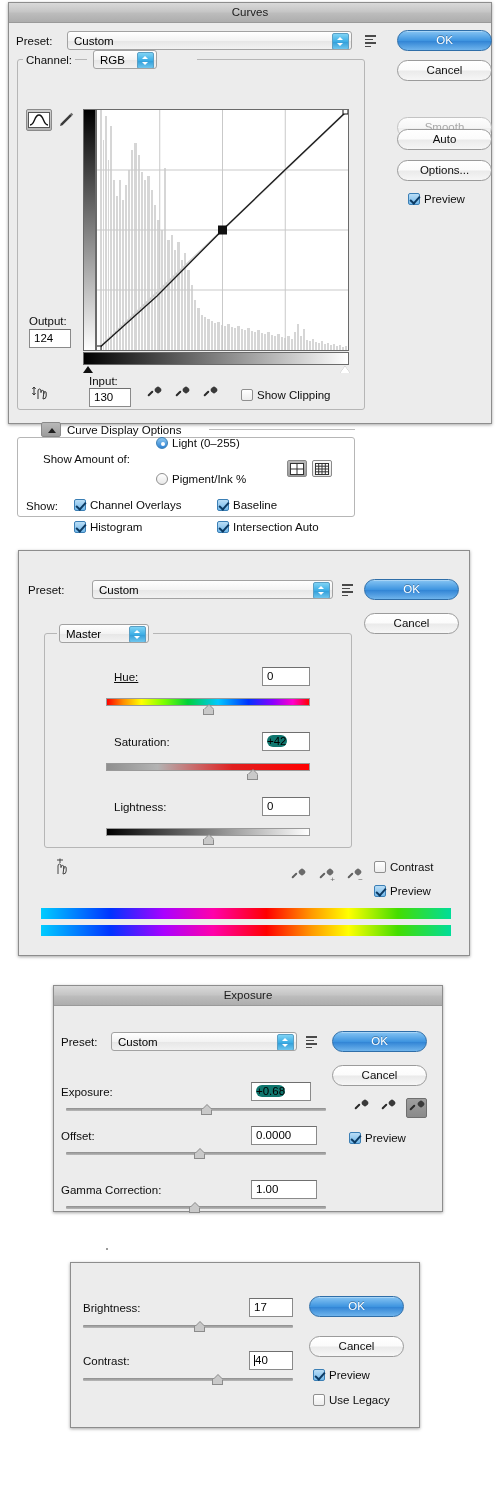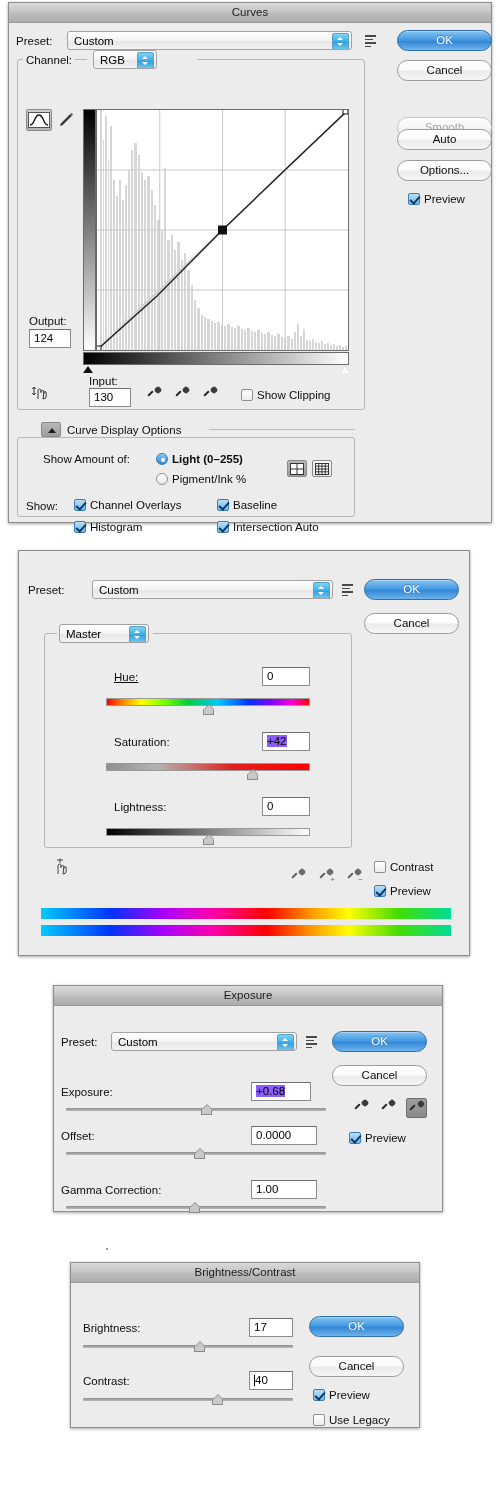--- a/index.html
+++ b/index.html
@@ -35,21 +35,21 @@
     border:1px solid #9b9b9b;text-align:center;line-height:19px;font-size:11.5px;color:#0d0d0d;
     background:linear-gradient(to bottom,#ffffff 0%,#fbfbfb 48%,#eaeaea 52%,#f6f6f6 100%);}
   .btn.primary{color:#fff;border-color:#2f6ea8;
     background:linear-gradient(to bottom,#bde0fa 0%,#7bbdf0 8%,#3f95e0 50%,#2e82d4 51%,#6fb4ec 100%);
     text-shadow:0 -1px 0 rgba(0,0,0,.30);}
   .btn.disabled{color:#a8a8a8;border-color:#c3c3c3;
     background:linear-gradient(to bottom,#fdfdfd 0%,#f6f6f6 50%,#efefef 51%,#f8f8f8 100%);margin-top:22px;}
 
   .field{position:absolute;box-sizing:border-box;height:19px;background:#fff;border:1px solid #8a8a8a;
     border-top-color:#6f6f6f;font-size:11.5px;line-height:17px;padding-left:4px;color:#000;overflow:hidden;}
-  .field .sel{background:#8b5cf6;}
+  .field .sel{background:#0f766e;border-radius:6px;}
   .field .caret{display:inline-block;width:1px;height:11px;background:#000;
     vertical-align:-2px;margin-right:0px;}
 
   .check{position:absolute;font-size:11.5px;white-space:nowrap;color:#0d0d0d;line-height:13px;}
   .box{display:inline-block;width:12px;height:12px;box-sizing:border-box;border:1px solid #8f8f8f;
     border-radius:2px;background:linear-gradient(to bottom,#ffffff,#ededed);vertical-align:-2px;margin-right:4px;position:relative;}
   .box.on{border-color:#3b7fb5;background:linear-gradient(to bottom,#b9ddf6,#74b9ea);}
   .box.on:after{content:"";position:absolute;left:3px;top:0px;width:4px;height:8px;
     border:solid #0c3a63;border-width:0 2px 2px 0;transform:rotate(42deg);}
 
@@ -101,21 +101,21 @@
   .gridbtn.unsel{background:linear-gradient(to bottom,#fafafa,#e6e6e6);}
 
   
   .hueband{position:absolute;border:1px solid #9a9a9a;box-sizing:border-box;}
   .curvetool{position:absolute;box-sizing:border-box;border:1px solid #8a8a8a;border-radius:2px;
     background:linear-gradient(to bottom,#cfcfcf,#b4b4b4);}
 </style>
 </head>
 <body>
 
-<div class="dialog" style="left:8px;top:2px;width:484px;height:521px;">
+<div class="dialog" style="left:8px;top:2px;width:484px;height:422px;">
   <div class="titlebar">Curves</div>
   <div class="body" style="height:501px;">
 
     <span class="lbl" style="left:7px;top:12px;">Preset:</span>
     <div class="popup" style="left:58px;top:8px;width:285px;">
       <span>Custom</span>
       <span class="arrows"></span>
     </div>
     <div class="presetmenu" style="left:356px;top:12px;">
       <i style="top:0;width:11px;"></i>
@@ -295,21 +295,21 @@
     <div class="gridbtn sel" style="left:32px;top:399px;width:20px;height:15px;">
       <div style="position:absolute;left:6px;top:5px;width:0;height:0;border-left:4px solid transparent;
                   border-right:4px solid transparent;border-bottom:5px solid #1f1f1f;"></div>
     </div>
     <span class="lbl" style="left:58px;top:401px;">Curve Display Options</span>
     <div class="hr" style="left:200px;top:406px;width:146px;"></div>
 
     <div class="groupbox" style="left:8px;top:414px;width:338px;height:80px;"></div>
 
     <span class="lbl" style="left:17px;top:430px;margin-left:17px;">Show Amount of:</span>
-    <div class="radio" style="left:147px;top:430px;font-weight:bold;">
+    <div class="radio" style="left:147px;top:414px;">
       <span class="rb on"></span><span>Light  (0–255)</span>
     </div>
     <div class="radio" style="left:147px;top:450px;">
       <span class="rb"></span><span>Pigment/Ink %</span>
     </div>
 
     <div class="gridbtn sel" style="left:278px;top:437px;width:20px;height:17px;">
       <svg width="14" height="12" style="position:absolute;left:2px;top:2px;" viewBox="0 0 14 12">
         <rect x="0.5" y="0.5" width="13" height="11" fill="#fff" stroke="#333"></rect>
         <line x1="7" y1="0.5" x2="7" y2="11.5" stroke="#333"></line>
@@ -480,21 +480,20 @@
     <div class="thumb" style="left:140px;top:145px;"></div>
 
     <span class="lbl" style="left:7px;top:178px;">Gamma Correction:</span>
     <div class="field" style="left:197px;top:174px;width:66px;">1.00</div>
     <div class="track" style="left:12px;top:200px;width:260px;"></div>
     <div class="thumb" style="left:135px;top:199px;"></div>
   </div>
 </div>
 
 <div class="dialog" style="left:70px;top:1262px;width:350px;height:166px;">
-  <div class="titlebar">Brightness/Contrast</div>
   <div class="body" style="height:146px;">
 
     <span class="lbl" style="left:12px;top:39px;">Brightness:</span>
     <div class="field" style="left:178px;top:35px;width:44px;">17</div>
     <div class="track" style="left:12px;top:62px;width:210px;"></div>
     <div class="thumb" style="left:123px;top:61px;"></div>
 
     <span class="lbl" style="left:12px;top:92px;">Contrast:</span>
     <div class="field" style="left:178px;top:88px;width:44px;">
       <span class="caret"></span><span>40</span>

